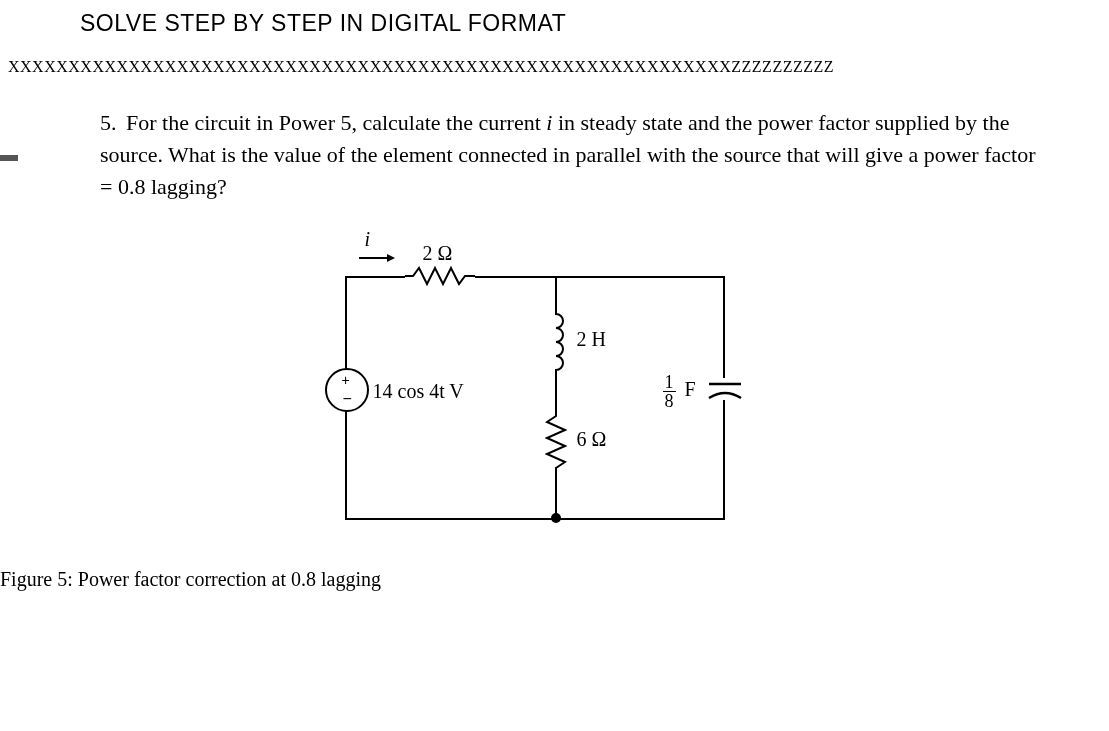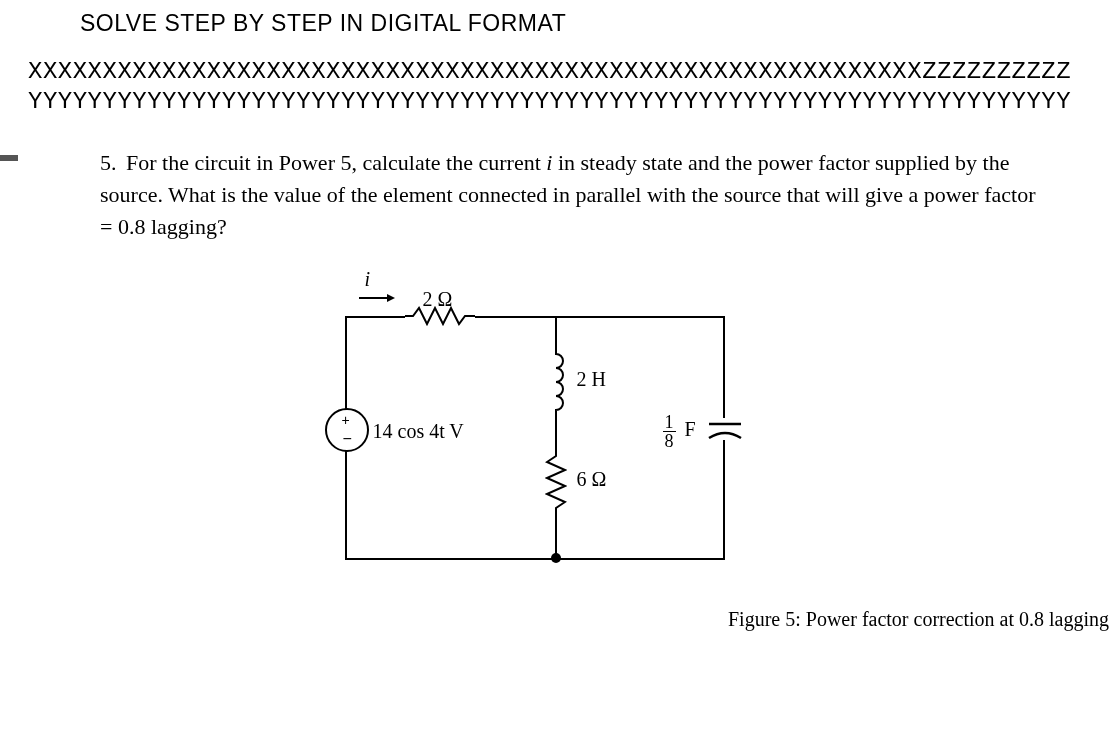--- a/index.html
+++ b/index.html
@@ -10,28 +10,27 @@
       color: #000;
       width: 1109px;
     }
     .header-instruction {
       font-size: 23px;
       letter-spacing: 0.5px;
       padding: 10px 16px 10px 80px;
       font-family: Arial, sans-serif;
     }
     .separator-block {
-      font-family: Liberation Mono, monospace;
-      font-size: 24px;
+      font-family: Liberation Serif, serif;
+      font-size: 16px;
       letter-spacing: 0.5px;
       line-height: 1.25;
       padding: 10px 0 0 8px;
       white-space: nowrap;
       overflow: hidden;
-      margin-left: 20px;
     }
     .separator-line {
       display: block;
     }
     .left-tick {
       position: absolute;
       left: 0;
       top: 155px;
       width: 18px;
       height: 6px;
@@ -54,21 +53,21 @@
       font-style: italic;
       font-family: 'Times New Roman', serif;
     }
     .circuit-container {
       position: relative;
       width: 500px;
       height: 320px;
       margin: 25px auto 0 auto;
     }
     .figure-caption {
-      text-align: right;
+      text-align: left;
       font-family: 'Times New Roman', Times, serif;
       font-size: 20px;
       padding-top: 20px;
       padding-bottom: 20px;
     }
     
     .wire {
       position: absolute;
       background: #000;
     }
@@ -114,21 +113,20 @@
       padding: 0 2px;
     }
   </style>
 </head>
 <body>
 
 <div class="header-instruction">SOLVE STEP BY STEP IN DIGITAL FORMAT</div>
 
 <div class="separator-block">
   <span class="separator-line">XXXXXXXXXXXXXXXXXXXXXXXXXXXXXXXXXXXXXXXXXXXXXXXXXXXXXXXXXXXXZZZZZZZZZZ</span>
-  <span class="separator-line">YYYYYYYYYYYYYYYYYYYYYYYYYYYYYYYYYYYYYYYYYYYYYYYYYYYYYYYYYYYYYYYYYYYYYY</span>
 </div>
 
 <div class="left-tick"></div>
 
 <div class="problem-block">
   <span class="problem-num">5.</span><span class="problem-text">For the circuit in Power 5, calculate the current </span><span class="italic-var">i</span><span> in steady state and the power factor supplied by the source.  What is the value of the element connected in parallel with the source that will give a power factor = 0.8 lagging?</span>
 </div>
 
 <div class="circuit-container">
 
@@ -136,21 +134,21 @@
   <svg style="position:absolute; left:52px; top:24px;" width="40" height="12">
     <line x1="2" y1="6" x2="30" y2="6" stroke="#000" stroke-width="2"></line>
     <polygon points="30,2 38,6 30,10" fill="#000"></polygon>
   </svg>
 
   <div class="wire" style="left:40px; top:48px; width:60px; height:2px;"></div>
 
   <svg style="position:absolute; left:100px; top:38px;" width="70" height="22">
     <polyline points="0,10 8,10 14,2 22,18 30,2 38,18 46,2 54,18 60,10 70,10" fill="none" stroke="#000" stroke-width="2"></polyline>
   </svg>
-  <div class="label" style="left:118px; top:20px;">2 Ω</div>
+  <div class="label" style="left:118px; top:14px;">2 Ω</div>
 
   <div class="wire" style="left:170px; top:48px; width:80px; height:2px;"></div>
 
   <div class="wire" style="left:250px; top:48px; width:170px; height:2px;"></div>
 
   <div class="wire" style="left:40px; top:48px; width:2px; height:94px;"></div>
 
   <div class="vsource" style="left:20px; top:140px;"></div>
   <div class="vsource-plus" style="left:37px; top:144px;">+</div>
   <div class="vsource-minus" style="left:38px; top:162px;">−</div>

